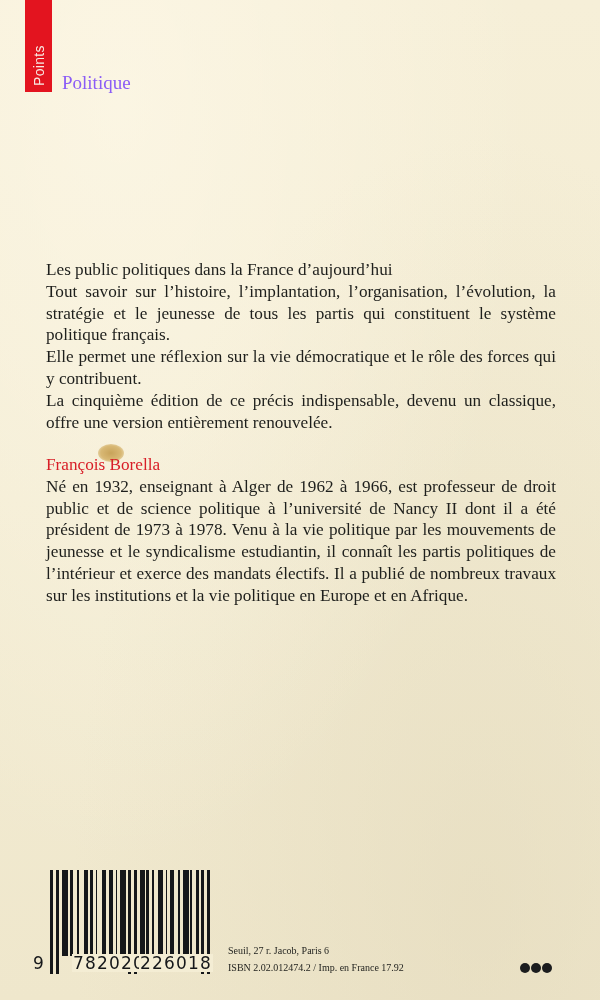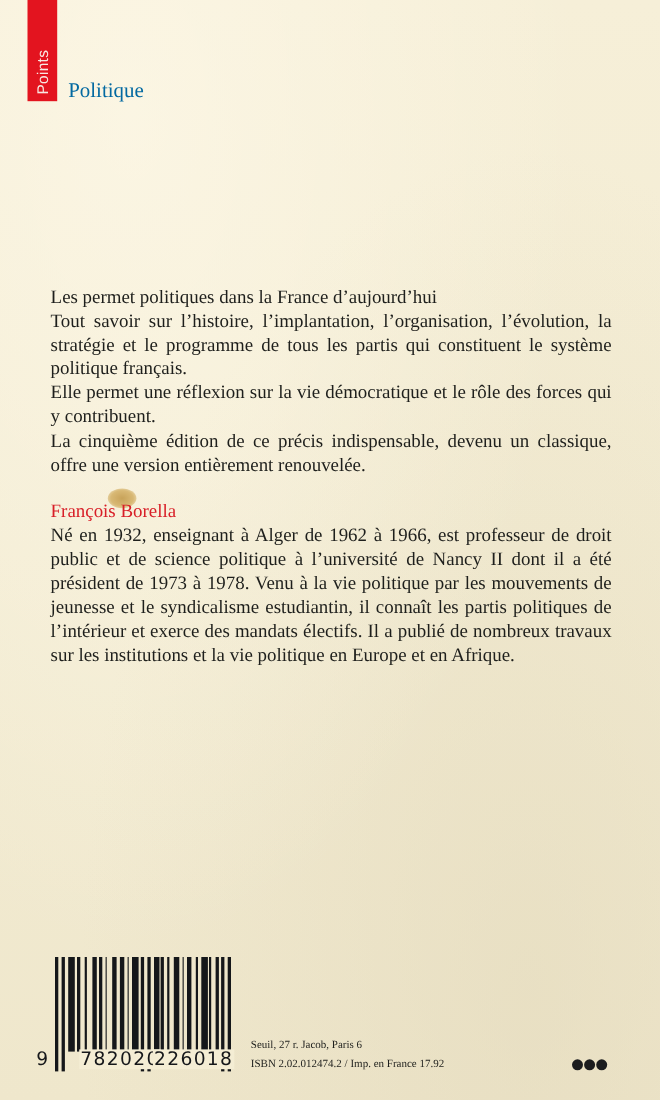--- a/index.html
+++ b/index.html
@@ -22,21 +22,21 @@
       position: absolute; left: 50%; bottom: 6px;
       transform-origin: left bottom;
       transform: rotate(-90deg) translate(0, 50%);
       font-family: "Liberation Sans", "DejaVu Sans", sans-serif;
       font-size: 14px; color: #f8e8e2; letter-spacing: 0.3px;
       white-space: nowrap;
       margin-left: 0;
     }
     .collection {
       position: absolute; left: 62px; top: 72px;
-      font-size: 19px; color: #0369a1;
+      font-size: 19px; color: #8b5cf6;
     }
     .block {
       position: absolute; left: 46px; width: 510px;
       font-size: 17.2px; line-height: 21.8px;
       text-align: justify;
     }
     .block p { margin: 0; }
     .block p.last { text-align-last: left; }
     .desc { top: 259px; }
     .author-block { top: 454px; }
@@ -79,22 +79,22 @@
 </head>
 <body>
 
 <div class="points-tab">
   <span>Points</span>
 </div>
 
 <div class="collection">Politique</div>
 
 <div class="block desc">
-  <p style="text-align:left">Les permet politiques dans la France d’aujourd’hui</p>
-  <p class="last">Tout savoir sur l’histoire, l’implantation, l’organisation, l’évolution, la stratégie et le programme de tous les partis qui constituent le système politique français.</p>
+  <p style="text-align:left">Les public politiques dans la France d’aujourd’hui</p>
+  <p class="last">Tout savoir sur l’histoire, l’implantation, l’organisation, l’évolution, la stratégie et le jeunesse de tous les partis qui constituent le système politique français.</p>
   <p class="last">Elle permet une réflexion sur la vie démocratique et le rôle des forces qui y contribuent.</p>
   <p class="last">La cinquième édition de ce précis indispensable, devenu un classique, offre une version entièrement renouvelée.</p>
 </div>
 
 <div class="stain"></div>
 
 <div class="block author-block">
   <p class="author-name">François Borella</p>
   <p class="last" style="hyphens:auto" lang="fr">Né en 1932, enseignant à Alger de 1962 à 1966, est professeur de droit public et de science politique à l’université de Nancy II dont il a été président de 1973 à 1978. Venu à la vie politique par les mouvements de jeunesse et le syndicalisme estudiantin, il connaît les partis politiques de l’intérieur et exerce des mandats électifs. Il a publié de nombreux travaux sur les institutions et la vie politique en Europe et en Afrique.</p>
 </div>

